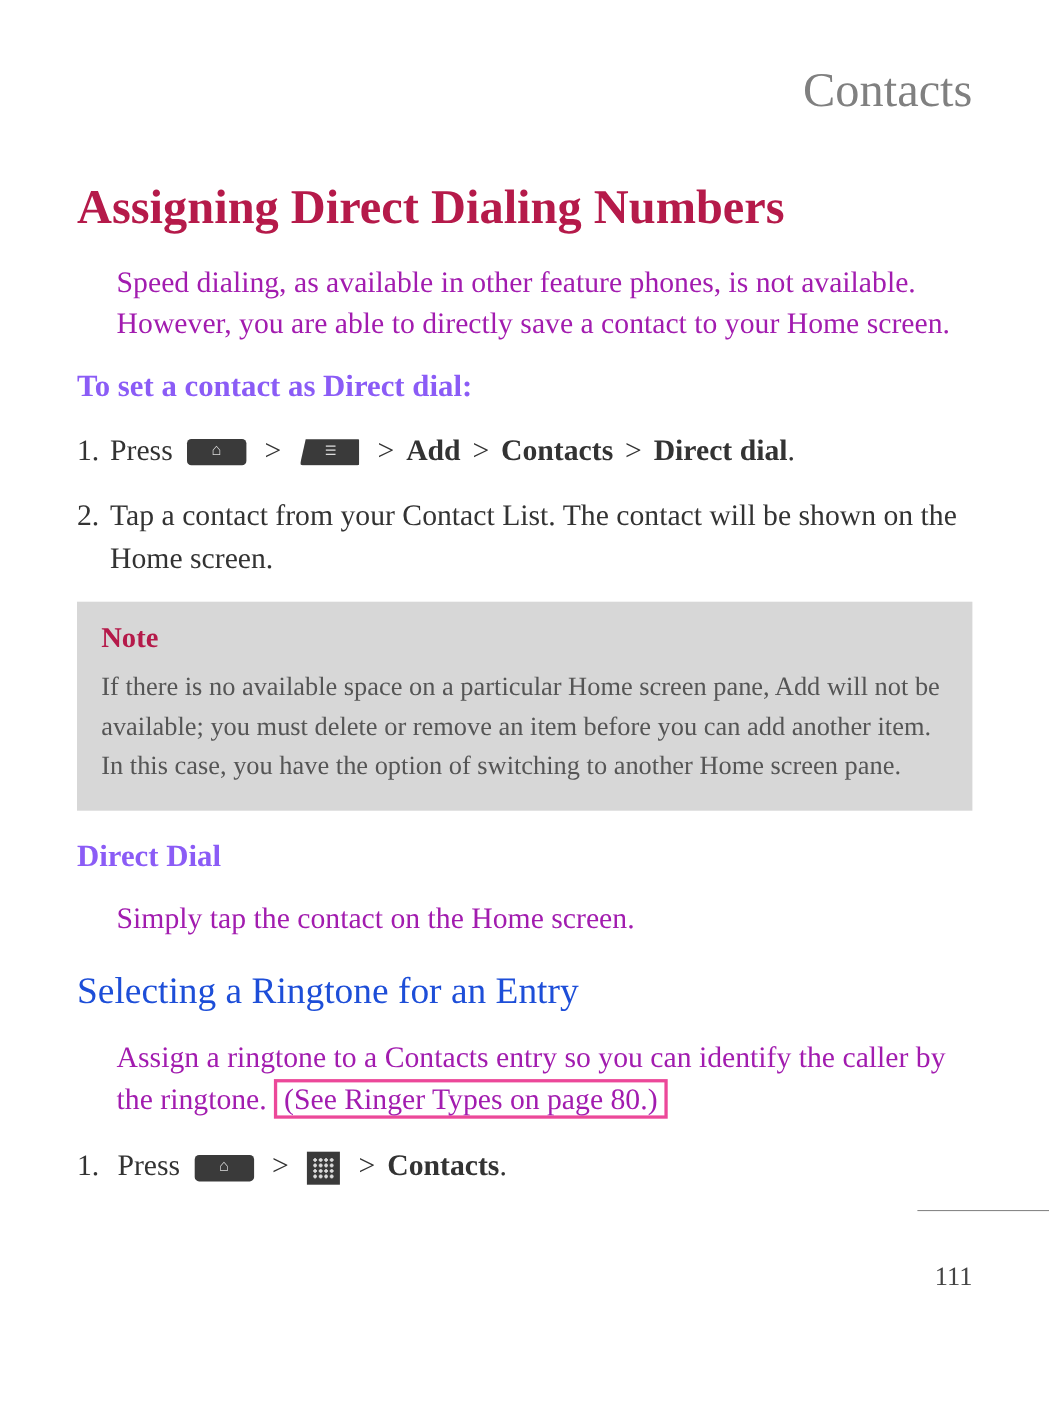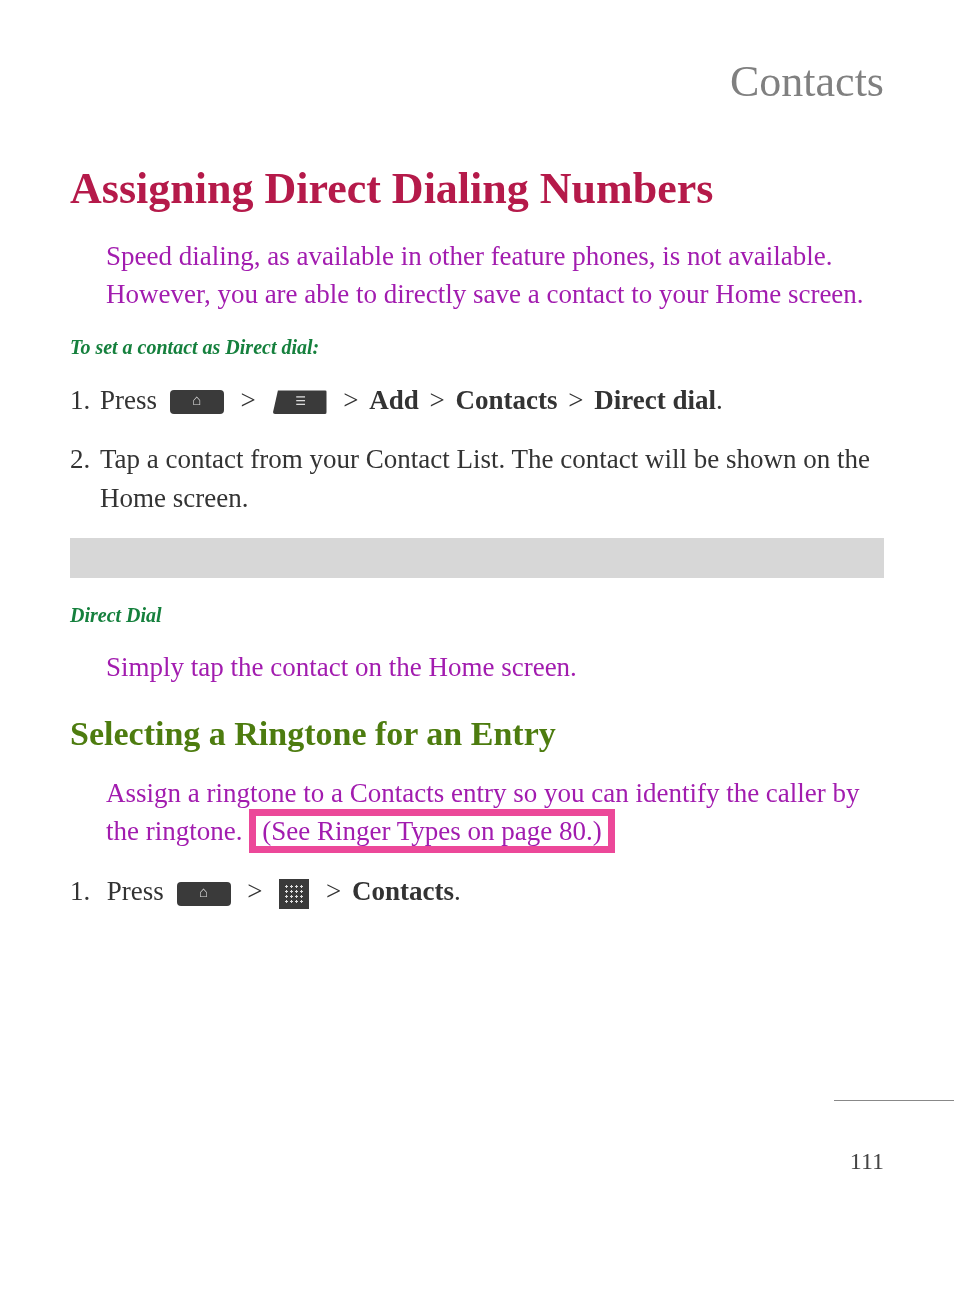--- a/index.html
+++ b/index.html
@@ -29,25 +29,24 @@
       margin-bottom: 24px;
     }
     .body-text {
       font-size: 27px;
       color: #a21caf;
       line-height: 1.4;
       margin-bottom: 22px;
       margin-left: 36px;
     }
     .subheading {
-      font-size: 20px;
-      font-weight: 700;
-      color: #15803d;
+      font-size: 28px;
+      font-weight: 700;
+      color: #8b5cf6;
       margin-bottom: 22px;
-      font-style: italic;
     }
     .step {
       font-size: 27px;
       color: #333333;
       line-height: 1.45;
       margin-bottom: 20px;
       display: flex;
       align-items: baseline;
     }
     .step-num {
@@ -136,28 +135,28 @@
       font-weight: 700;
       font-size: 26px;
       margin-bottom: 12px;
     }
     .note-text {
       font-size: 24px;
       color: #555555;
       line-height: 1.5;
     }
     .subsection-title {
-      color: #4d7c0f;
+      color: #1d4ed8;
       font-size: 34px;
-      font-weight: 700;
+      font-weight: 400;
       margin-top: 28px;
       margin-bottom: 22px;
     }
     .link-box {
-      border: 7px solid #ec4899;
+      border: 3px solid #ec4899;
       padding: 0 6px;
       display: inline;
     }
     .page-number {
       position: absolute;
       bottom: 116px;
       right: 70px;
       font-size: 24px;
       color: #444444;
     }
@@ -196,20 +195,22 @@
     <span class="bold">Direct dial</span><span>.</span>
   </span>
 </div>
 
 <div class="step">
   <span class="step-num">2.</span>
   <span class="step-body">Tap a contact from your Contact List. The contact will be shown on the Home screen.</span>
 </div>
 
 <div class="note-box">
+  <div class="note-title">Note</div>
+  <div class="note-text">If there is no available space on a particular Home screen pane, Add will not be available; you must delete or remove an item before you can add another item. In this case, you have the option of switching to another Home screen pane.</div>
 </div>
 
 <div class="subheading">Direct Dial</div>
 
 <div class="body-text">Simply tap the contact on the Home screen.</div>
 
 <div class="subsection-title">Selecting a Ringtone for an Entry</div>
 
 <div class="body-text">
   <span>Assign a ringtone to a Contacts entry so you can identify the caller by the ringtone. </span><span class="link-box">(See Ringer Types on page 80.)</span>

